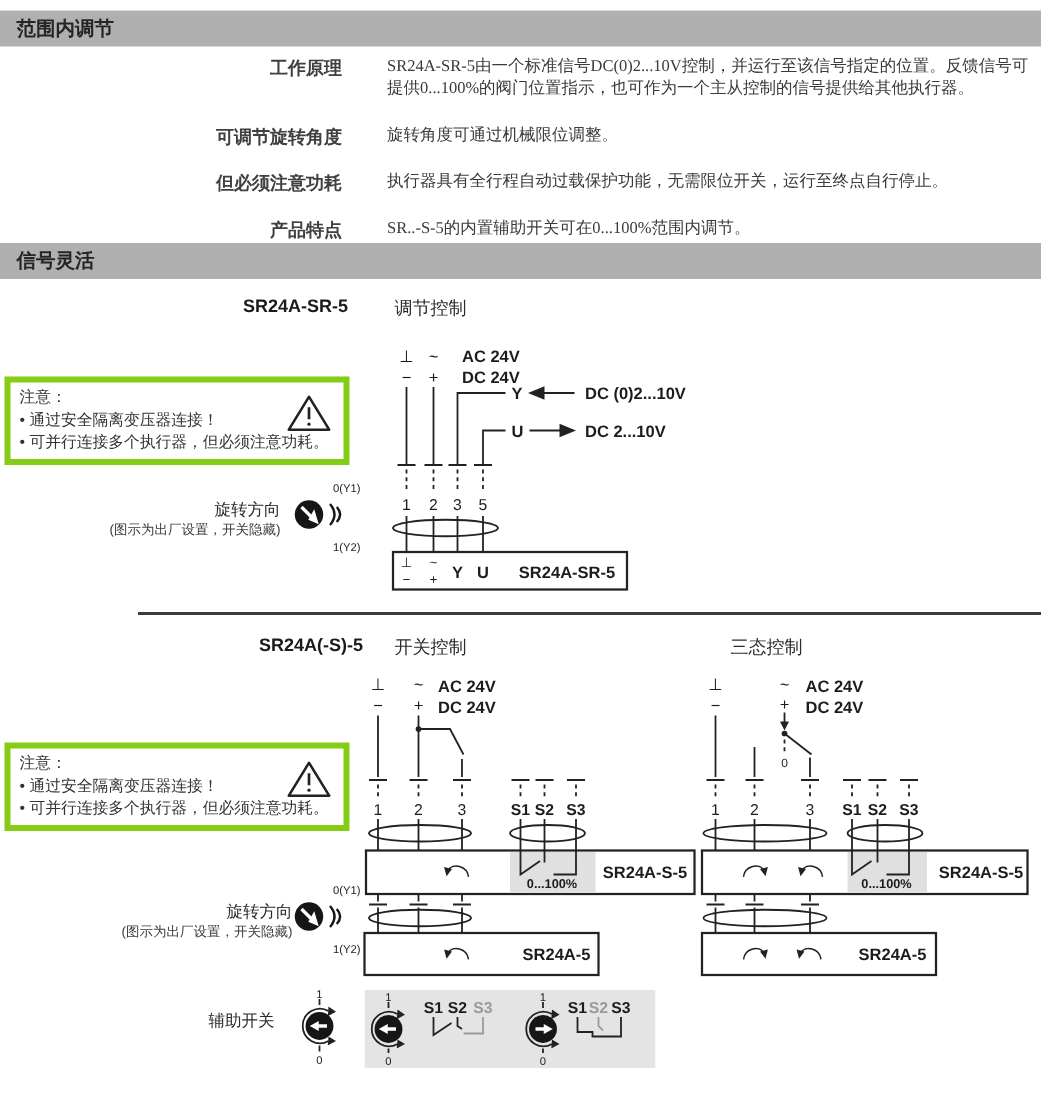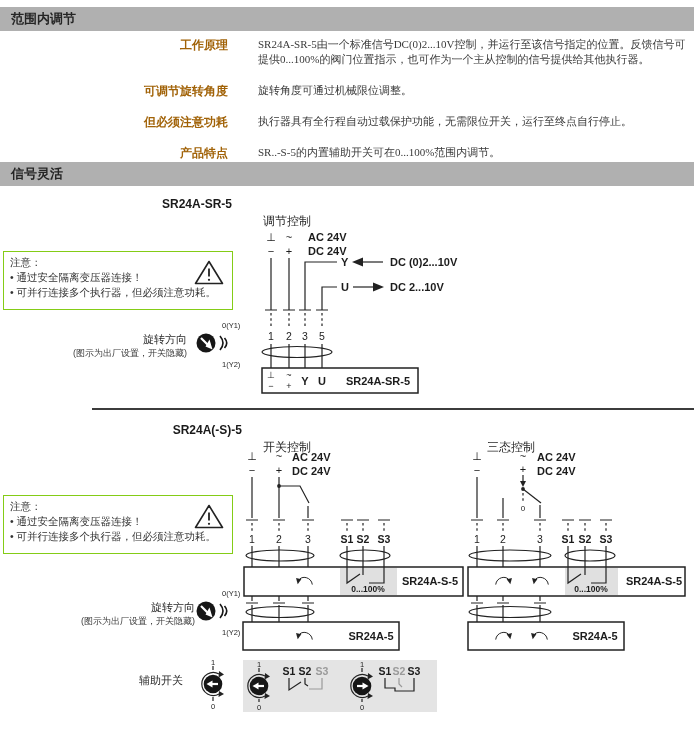--- a/index.html
+++ b/index.html
@@ -1,25 +1,25 @@
 <!DOCTYPE html>
 <html><head>
 <meta charset="utf-8">
 <style>
   html,body{margin:0;padding:0;background:#fff;}
   body{font-family:"Liberation Sans","DejaVu Sans",sans-serif;color:#1c1c1c;}
   .page{position:relative;width:694px;height:731px;background:#ffffff;overflow:hidden;}
   .abs{position:absolute;}
   .bar{left:0;width:694px;height:24px;background:#b0b0b0;line-height:24px;
        font-size:13px;font-weight:bold;color:#252525;padding-left:11px;box-sizing:border-box;}
-  .flabel{width:228px;text-align:right;font-size:12px;font-weight:bold;color:#a16207;}
+  .flabel{width:228px;text-align:right;font-size:12px;font-weight:bold;color:#404040;}
   .ftext{left:258px;width:434px;font-size:11px;line-height:15px;color:#3a3a3a;font-family:Liberation Serif, serif;}
   .h-model{font-size:12px;font-weight:bold;color:#1a1a1a;text-align:right;}
-  .h-mode{font-size:12px;color:#2a2a2a;margin-top:16px;}
-  .notebox{left:3px;width:230px;height:59px;border:1px solid #84cc16;background:#fff;
+  .h-mode{font-size:12px;color:#2a2a2a;}
+  .notebox{left:3px;width:230px;height:59px;border:4px solid #84cc16;background:#fff;
            font-size:10.5px;line-height:15px;color:#333;padding:3px 6px;box-sizing:border-box;}
   .rlabel{font-size:11px;color:#2a2a2a;text-align:right;}
   .rsub{font-size:9px;color:#3a3a3a;text-align:right;}
   .divider{border-top:2px solid #3c3c3c;height:0;}
   svg text{font-family:"Liberation Sans","DejaVu Sans",sans-serif;fill:#1c1c1c;font-size:11px;}
   svg .b{font-weight:bold}
   svg .mid{text-anchor:middle}
   svg .f10{font-size:10.5px}
   svg .f9{font-size:9px}
   svg .f85{font-size:8.5px}

